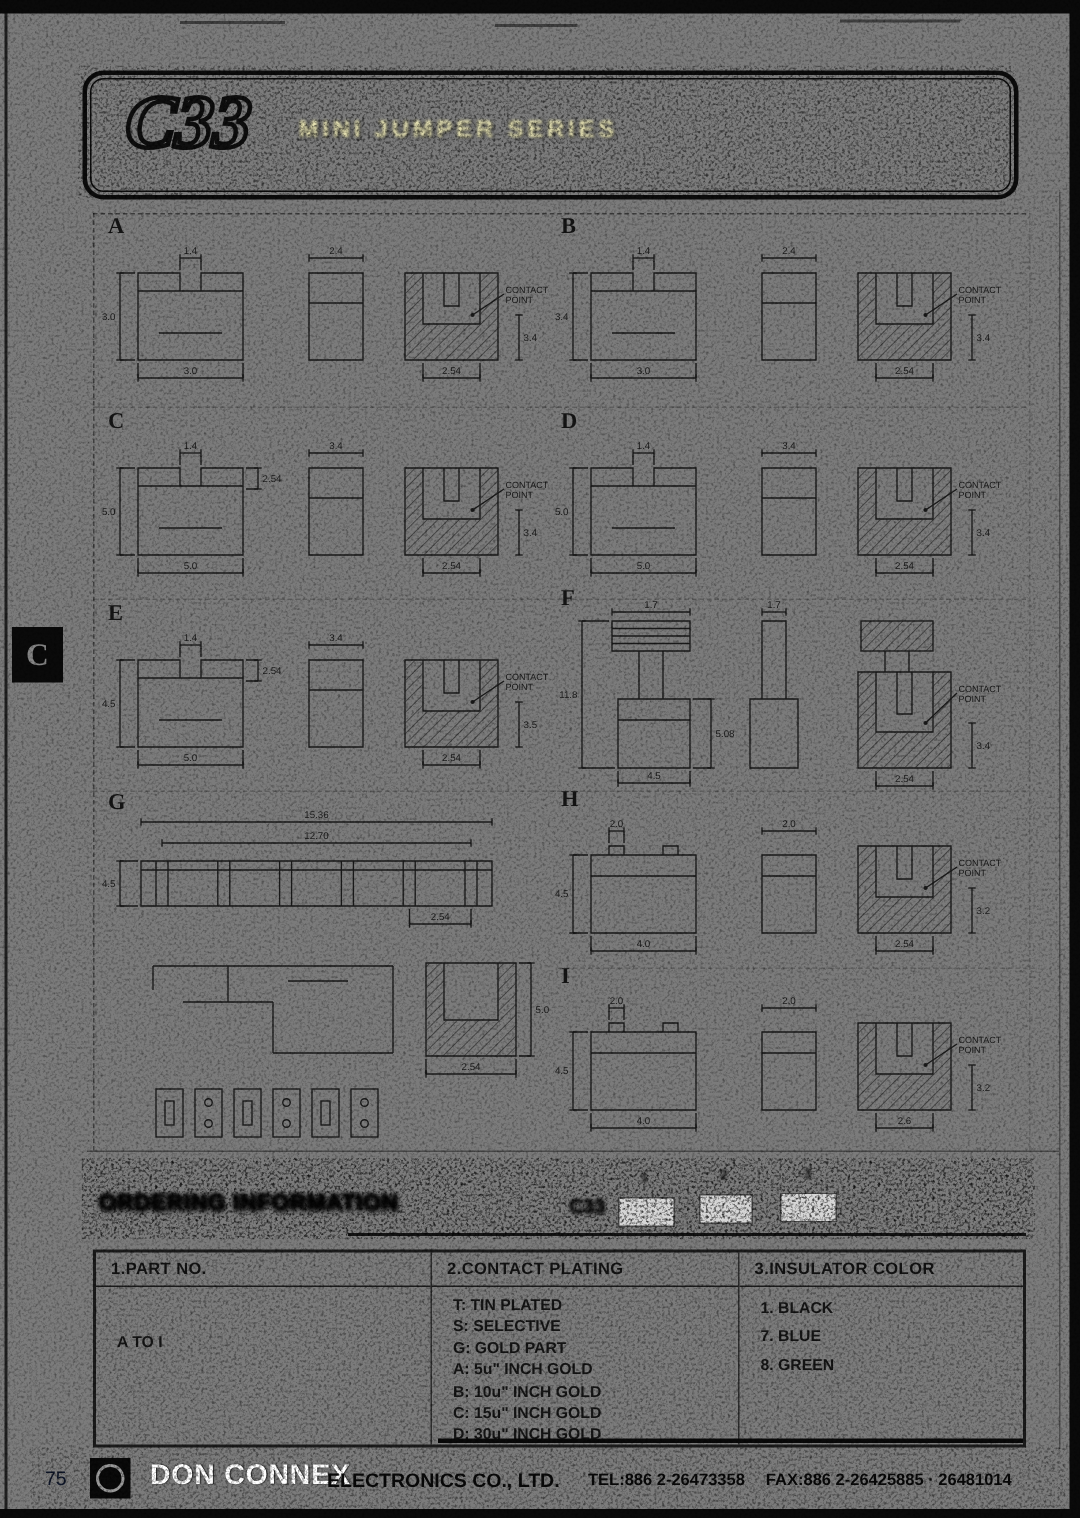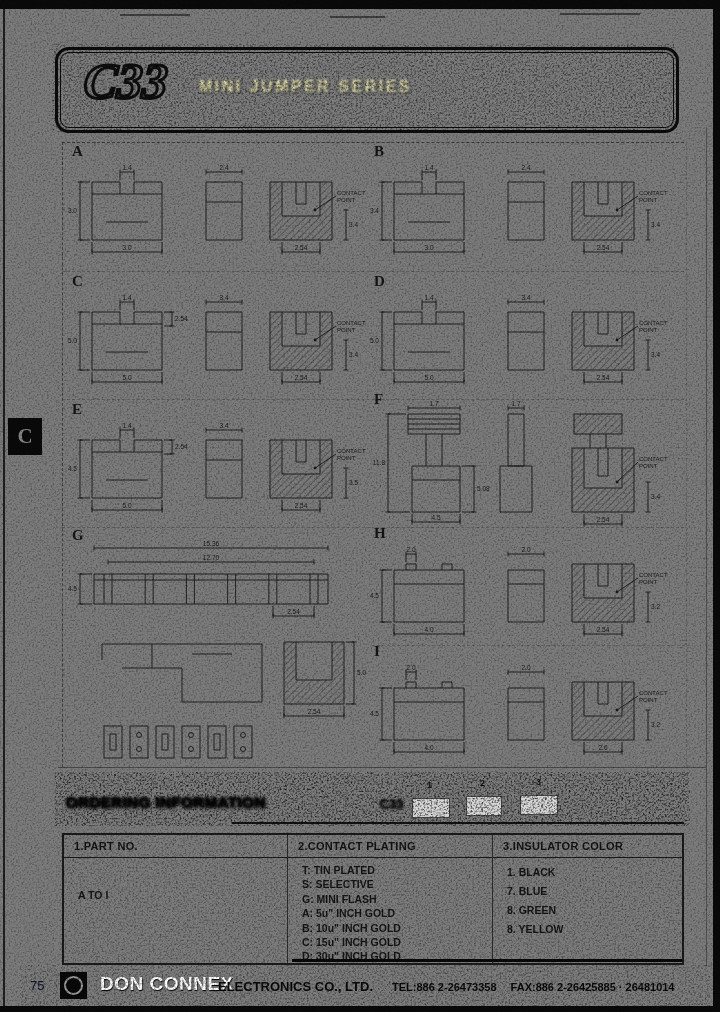--- a/index.html
+++ b/index.html
@@ -620,34 +620,33 @@
       <div class="thead">1.PART NO.</div>
       <ul>
           <li>A TO I</li>
         </ul>
     </div>
     <div class="tcol c2" style="width:205px;">
       <div class="thead">2.CONTACT PLATING</div>
       <ul>
           <li>T: TIN PLATED</li>
           <li>S: SELECTIVE</li>
-          <li>G: MINI FLASH</li>
+          <li>G: GOLD PART</li>
           <li>A: 5u" INCH GOLD</li>
           <li>B: 10u" INCH GOLD</li>
           <li>C: 15u" INCH GOLD</li>
           <li>D: 30u" INCH GOLD</li>
         </ul>
     </div>
     <div class="tcol c3" style="width:190px;">
       <div class="thead">3.INSULATOR COLOR</div>
       <ul>
           <li>1. BLACK</li>
           <li>7. BLUE</li>
           <li>8. GREEN</li>
-          <li>8. YELLOW</li>
         </ul>
     </div>
   </div>
   <div class="edge" style="left:292px;top:959px;width:390px;height:3px;"></div>
 
   <div class="ft-page">75</div>
   <div class="ft-logo">
     <div class="ft-ring">
         <div class="ft-dot"></div>
       </div>

